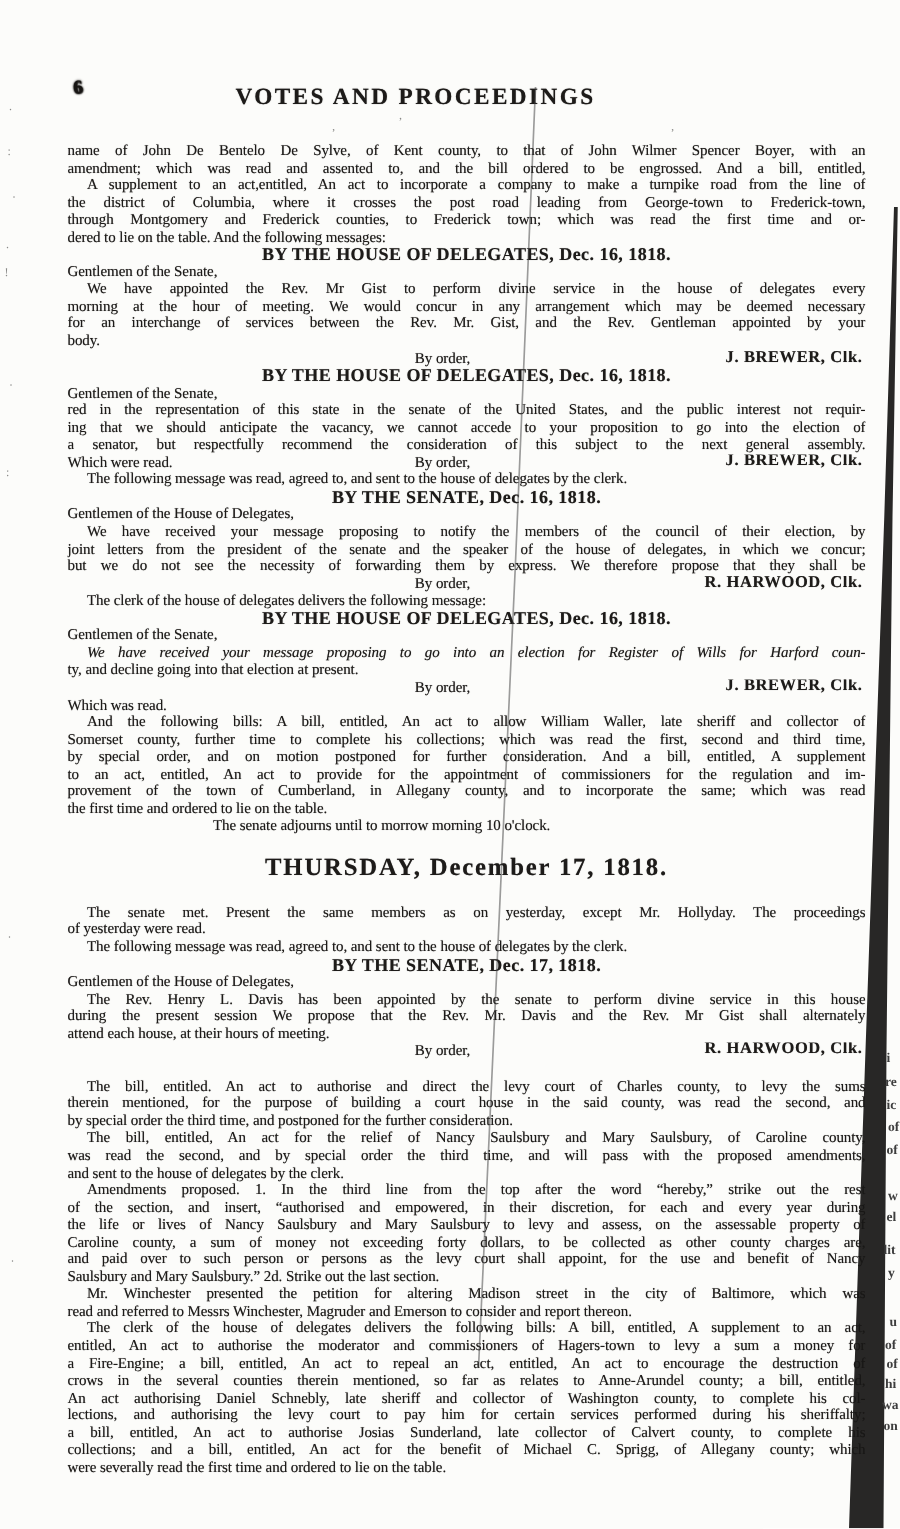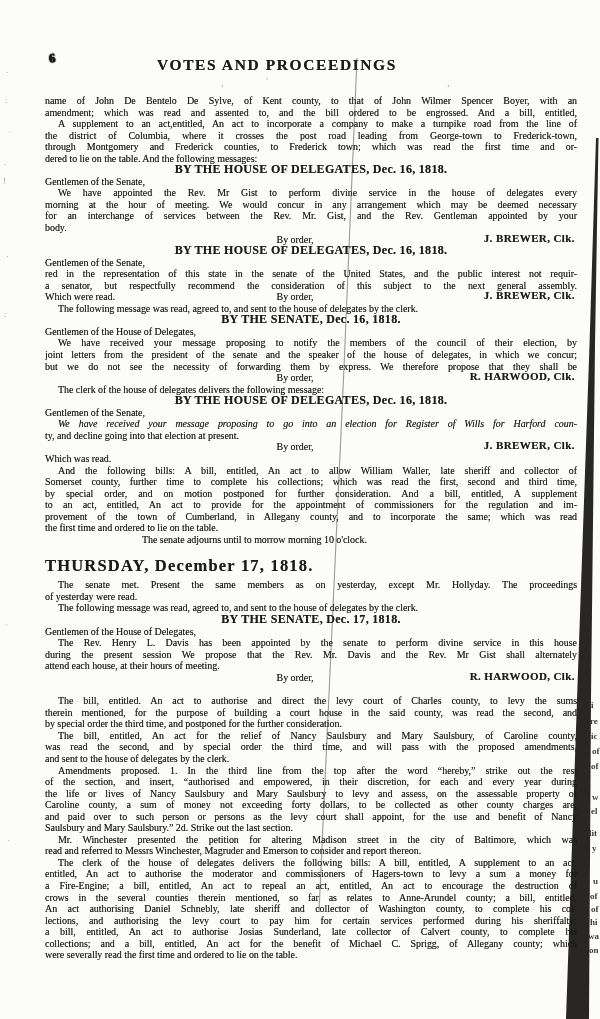--- a/index.html
+++ b/index.html
@@ -10,22 +10,22 @@
          text-shadow:0 0 .6px rgba(25,23,20,.7);}
   .pageno{position:absolute;top:51px;left:49px;font-weight:bold;font-size:12.5px;color:#171513;
           text-shadow:0 0 1.6px #171513,.6px .6px 1px #171513,-.5px .4px 1px #171513;
           transform:rotate(-6deg);}
   .content{position:absolute;left:45px;top:95px;width:532px;font-size:10px;line-height:11.55px;
            letter-spacing:-.05px;text-shadow:0 0 .5px rgba(30,28,26,.6);}
   .ln{height:11.55px;overflow:hidden;}
   .ln.j{text-align:justify;text-align-last:justify;}
   .ln.l{text-align:left;}
   .ln.c{text-align:center;font-weight:bold;font-size:12px;letter-spacing:.3px;}
-  .ln.day{font-weight:bold;font-size:16.5px;letter-spacing:1.2px;
-          height:24px;line-height:23px;margin-top:9px;margin-bottom:1px;overflow:visible;}
+  .ln.day{text-align:center;font-weight:bold;font-size:16.5px;letter-spacing:1.2px;
+          height:24px;line-height:23px;margin-top:9px;margin-bottom:13px;overflow:visible;}
   .ln.sig{position:relative;}
   .sigL{position:absolute;left:0;top:0;}
   .sigC{position:absolute;left:47%;top:0;transform:translateX(-50%);}
   .sigR{position:absolute;right:2px;top:-1px;font-weight:bold;font-size:11px;letter-spacing:.4px;}
   .artifacts{position:absolute;left:0;top:0;width:600px;height:1019px;pointer-events:none;}
   .frag{position:absolute;font-size:9px;font-weight:bold;color:#3d3d3d;font-family:"Liberation Serif",serif;}
   .speck{position:absolute;font-size:8px;color:#8a8a88;font-family:"Liberation Serif",serif;}
 </style>
 </head>
 <body>
@@ -48,20 +48,21 @@
       <div class="ln j">for an interchange of services between the Rev. Mr. Gist, and the Rev. Gentleman appointed by your</div>
       <div class="ln l">body.</div>
       <div class="ln sig">
         <span class="sigL"></span>
         <span class="sigC">By order,</span>
         <span class="sigR">J. BREWER, Clk.</span>
       </div>
       <div class="ln c">BY THE HOUSE OF DELEGATES, Dec. 16, 1818.</div>
       <div class="ln l">Gentlemen of the Senate,</div>
       <div class="ln j">red in the representation of this state in the senate of the United States, and the public interest not requir-</div>
+      <div class="ln j">ing that we should anticipate the vacancy, we cannot accede to your proposition to go into the election of</div>
       <div class="ln j">a senator, but respectfully recommend the consideration of this subject to the next general assembly.</div>
       <div class="ln sig">
         <span class="sigL">Which were read.</span>
         <span class="sigC">By order,</span>
         <span class="sigR">J. BREWER, Clk.</span>
       </div>
       <div class="ln l" style="text-indent: 13px;">The following message was read, agreed to, and sent to the house of delegates by the clerk.</div>
       <div class="ln c">BY THE SENATE, Dec. 16, 1818.</div>
       <div class="ln l">Gentlemen of the House of Delegates,</div>
       <div class="ln j" style="text-indent: 13px;">We have received your message proposing to notify the members of the council of their election, by</div>

